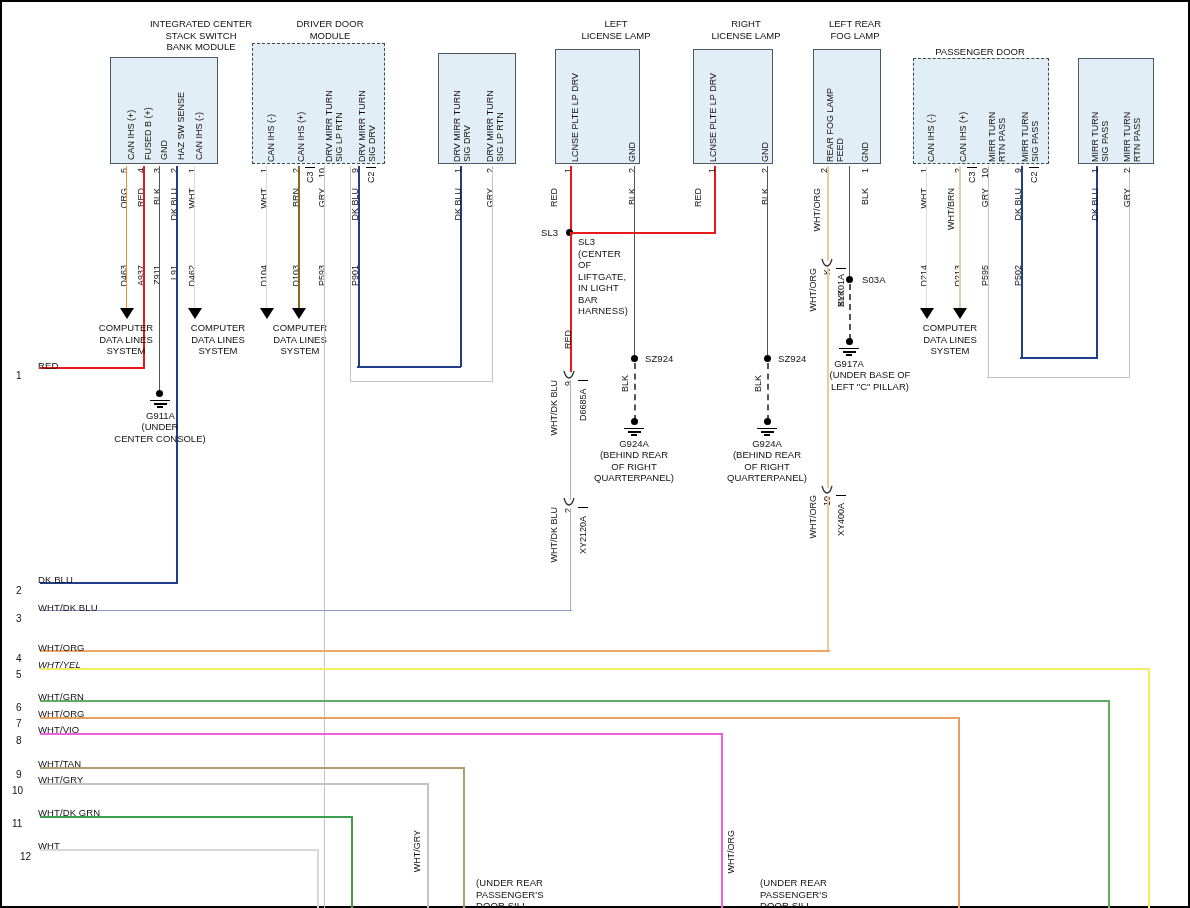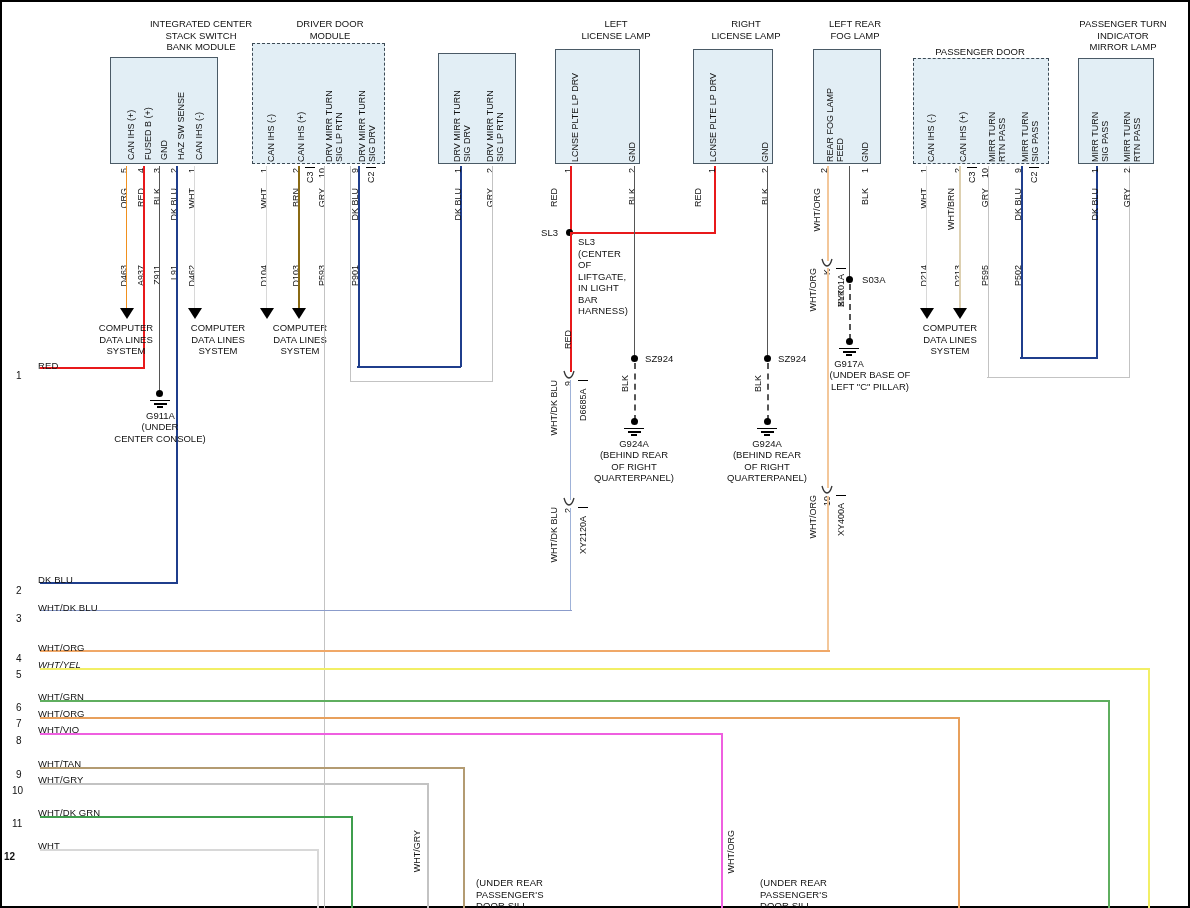--- a/index.html
+++ b/index.html
@@ -36,23 +36,20 @@
   <div class="cap" style="left:255px;top:18px;width:150px;">DRIVER DOOR
 MODULE</div>
   <div class="cap" style="left:556px;top:18px;width:120px;">LEFT
 LICENSE LAMP</div>
   <div class="cap" style="left:686px;top:18px;width:120px;">RIGHT
 LICENSE LAMP</div>
   <div class="cap" style="left:800px;top:18px;width:110px;">LEFT REAR
 FOG LAMP</div>
   <div class="cap" style="left:880px;top:30px;width:200px;margin-top:16px;">PASSENGER DOOR
 MODULE</div>
-  <div class="cap" style="left:1060px;top:18px;width:126px;">PASSENGER TURN
-INDICATOR
-MIRROR LAMP</div>
 
   <div class="mod" style="left:110px;top:57px;width:108px;height:107px;"></div>
   <div class="mod dash" style="left:252px;top:43px;width:133px;height:121px;"></div>
   <div class="mod" style="left:438px;top:53px;width:78px;height:111px;"></div>
   <div class="mod" style="left:555px;top:49px;width:85px;height:115px;"></div>
   <div class="mod" style="left:693px;top:49px;width:80px;height:115px;"></div>
   <div class="mod" style="left:813px;top:49px;width:68px;height:115px;"></div>
   <div class="mod dash" style="left:913px;top:58px;width:136px;height:106px;"></div>
   <div class="mod" style="left:1078px;top:58px;width:76px;height:106px;"></div>
 
@@ -371,21 +368,21 @@
   <div class="num" style="left:12px;top:785px;">10</div>
   <div class="t" style="left:38px;top:774px;">WHT/GRY</div>
   <div class="hline" style="left:40px;top:783px;width:389px;border-color:#c3c3c3;border-top-width:2.2px;"></div>
   <div class="vline" style="left:427px;top:783px;height:125px;border-color:#c3c3c3;border-left-width:2.2px;"></div>
 
   <div class="num" style="left:12px;top:818px;">11</div>
   <div class="t" style="left:38px;top:807px;">WHT/DK GRN</div>
   <div class="hline" style="left:40px;top:816px;width:313px;border-color:#3f9e4d;border-top-width:2.2px;"></div>
   <div class="vline" style="left:351px;top:816px;height:92px;border-color:#3f9e4d;border-left-width:2.2px;"></div>
 
-  <div class="num" style="left:4px;top:851px;font-weight:bold;">12</div>
+  <div class="num" style="left:20px;top:851px;">12</div>
   <div class="t" style="left:38px;top:840px;">WHT</div>
   <div class="hline" style="left:40px;top:849px;width:279px;border-color:#d8d8d8;border-top-width:2.2px;"></div>
   <div class="vline" style="left:317px;top:849px;height:59px;border-color:#d8d8d8;border-top-width:2.2px;border-left-width:2.2px;"></div>
 
   <div class="vlbl" style="left:412px;top:830px;">WHT/GRY</div>
   <div class="vlbl" style="left:726px;top:830px;">WHT/ORG</div>
   <div class="t" style="left:476px;top:877px;">(UNDER REAR
 PASSENGER'S
 DOOR SILL</div>
   <div class="t" style="left:760px;top:877px;">(UNDER REAR

